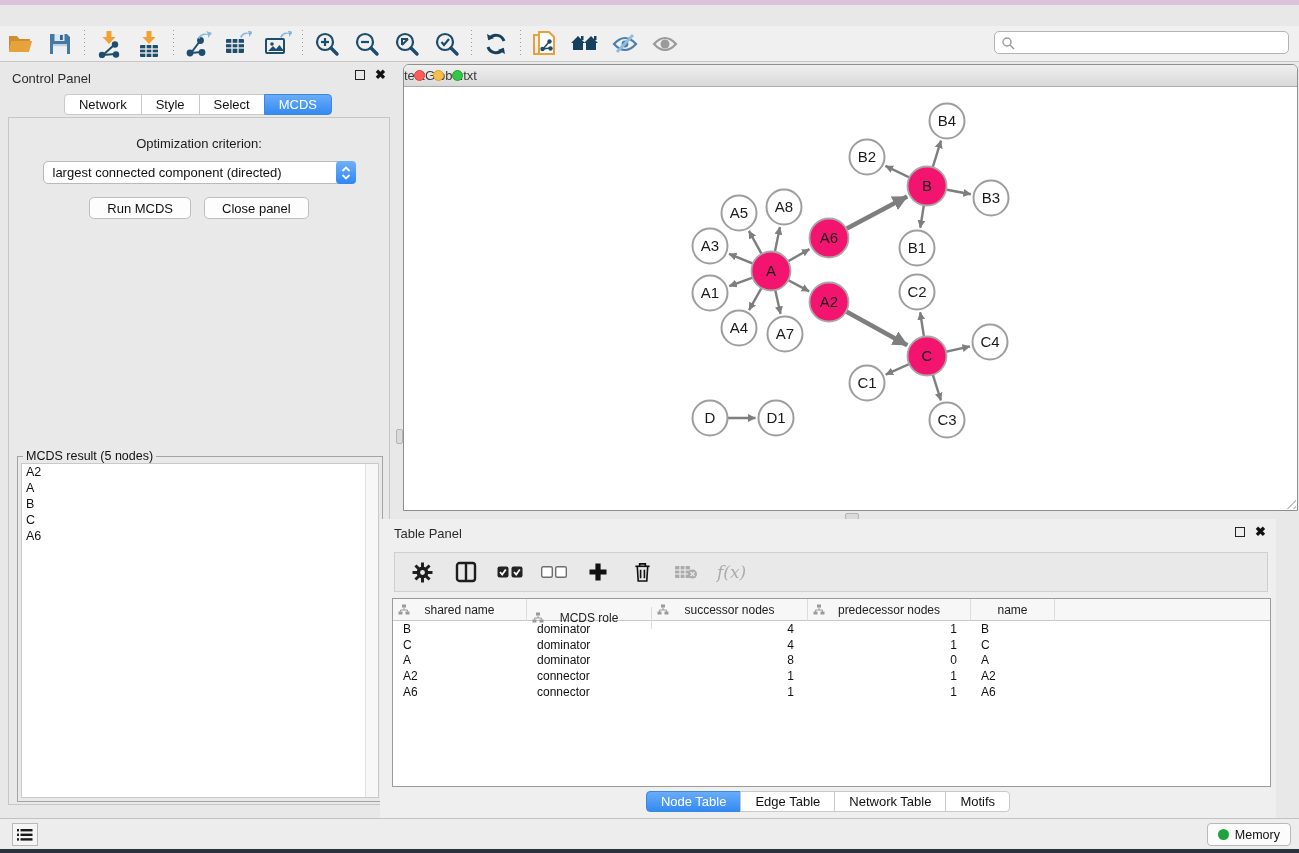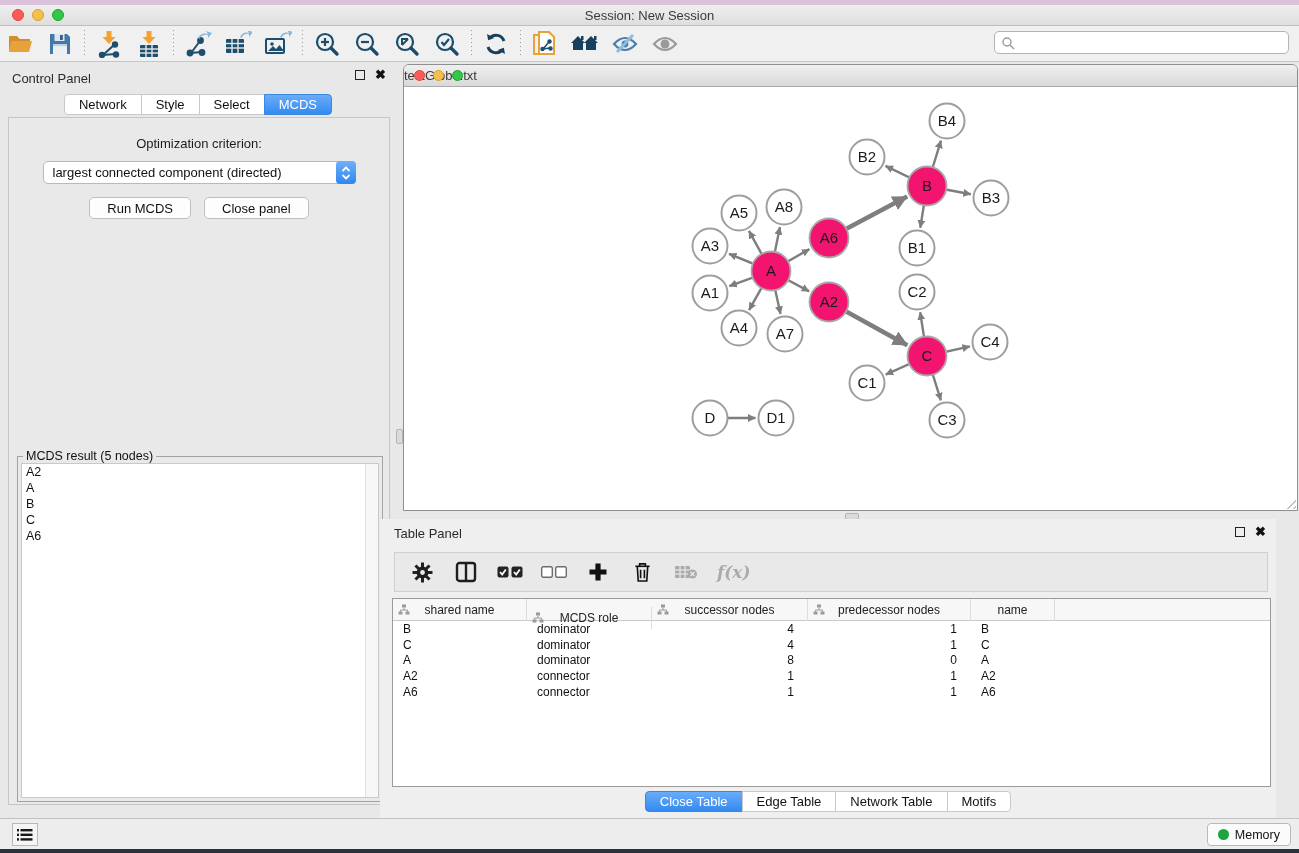--- a/index.html
+++ b/index.html
@@ -79,21 +79,21 @@
 
   .vdiv-handle { position:absolute; left:396px; top:367px; width:7px; height:15px; background:#DADADA;
     border:1px solid #B4B4B4; border-radius:2px; }
   .hdiv-handle { position:absolute; left:845px; top:451px; width:14px; height:7px; background:#DADADA;
     border:1px solid #B4B4B4; border-radius:2px; }
 
   
   .table-panel { position:absolute; left:380px; top:457px; width:896px; height:299px; background:#EFEFEF; }
   .tp-title { position:absolute; left:14px; top:7px; font-size:13px; color:#2B2B2B; }
   .tp-toolbar { position:absolute; left:14px; top:33px; width:874px; height:40px; background:#E9E9E9;
-    border:1px solid #CFCFCF; display:flex; align-items:center;font-weight:bold; }
+    border:1px solid #CFCFCF; display:flex; align-items:center; }
   .tpi { margin-left:18px; display:flex; align-items:center; justify-content:center; width:26px; height:26px; }
   .fx { font-family:"DejaVu Serif", serif; font-style:italic; font-size:17px; color:#ABABAB; }
 
   .node-table { position:absolute; left:12px; top:79px; width:879px; height:189px; background:#fff;
     border:1px solid #9A9A9A; overflow:hidden; }
   .nt-header { display:flex; height:22px; background:#F7F7F7; border-bottom:1px solid #C9C9C9; }
   .nt-hcell { position:relative; height:22px; border-right:1px solid #DCDCDC; display:flex;
     align-items:center; justify-content:center; font-size:12px; color:#222; }
   .nt-hcell .treeicon { position:absolute; left:5px; top:5px; }
   .nt-row { display:flex; height:15.8px; align-items:center; }
@@ -111,28 +111,20 @@
   .memdot { width:11px; height:11px; border-radius:50%; background:#1FA33C; }
   .bottom-strip { position:absolute; left:0; top:849px; width:100%; height:4px; background:#2A333D; }
 </style>
 </head>
 <body>
 
 <div class="app">
 
   <div class="top-strip"></div>
 
-  <div class="titlebar">
-    <div class="tl-group">
-      <div class="tl red"></div>
-      <div class="tl yellow"></div>
-      <div class="tl green"></div>
-    </div>
-    <div class="title">Session: New Session</div>
-  </div>
 
   <div class="toolbar">
     <div class="tb-btn">
       <svg width="27" height="24" viewBox="0 0 27 24">
           <path d="M2 20 L5 9 L25 9 L22 20 Z" fill="#E8A23C"></path>
           <path d="M2 20 L2 4 h8 l2.5 3 H23 v2 H5 Z" fill="#D28E2C"></path>
         </svg>
     </div>
     <div class="tb-btn">
       <svg width="24" height="24" viewBox="0 0 24 24">
@@ -593,21 +585,21 @@
               <div class="nt-cell al" style="width: 125px; padding: 0px 0px 0px 10px;">connector</div>
               <div class="nt-cell ar" style="width: 156px; padding: 0px 14px 0px 0px;">1</div>
               <div class="nt-cell ar" style="width: 163px; padding: 0px 14px 0px 0px;">1</div>
               <div class="nt-cell al" style="width: 84px; padding: 0px 0px 0px 10px;">A6</div>
             </div>
           </div>
       </div>
 
       <div class="tp-tabs">
           <div class="tabseg" id="tp-tabseg">
-            <div class="tab active">Close Table</div>
+            <div class="tab active">Node Table</div>
             <div class="tab">Edge Table</div>
             <div class="tab">Network Table</div>
             <div class="tab">Motifs</div>
           </div>
         </div>
     </div>
   </div>
 
   <div class="statusbar">
     <div class="status-list-btn">

